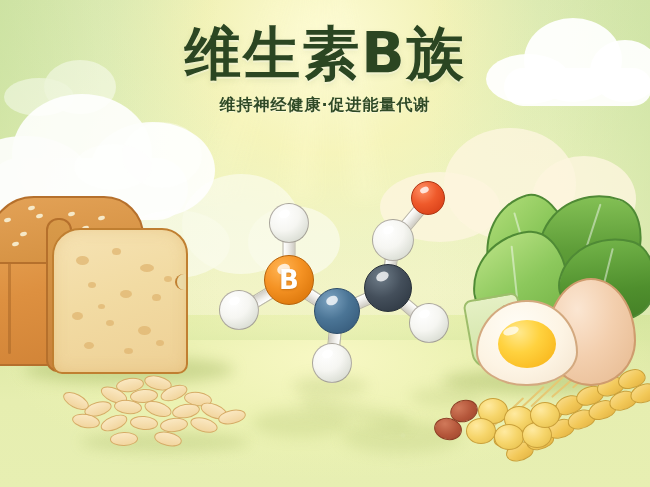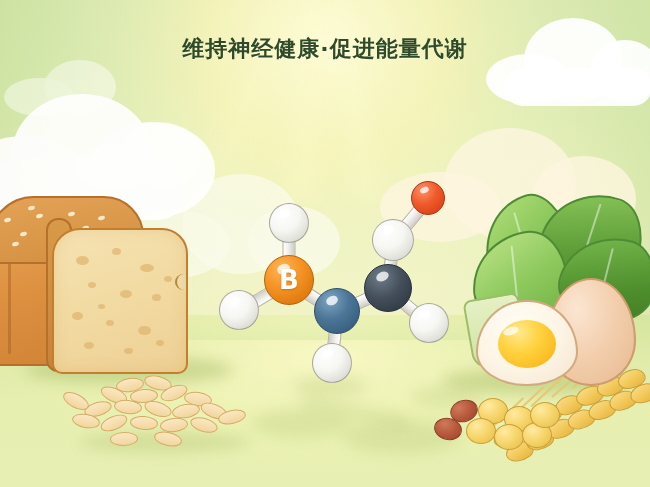--- a/index.html
+++ b/index.html
@@ -157,21 +157,21 @@
     font-size: 57px;
     line-height: 1.04;
     font-weight: 700;
     letter-spacing: 2px;
     color: #2b4622;
     text-shadow: 0 2px 0 rgba(255,255,255,0.30), 0 3px 6px rgba(120,140,80,0.16);
     font-family: "DejaVu Sans", "Liberation Sans", sans-serif;
   }
   .sub-title {
     margin: 12px 0 0 0;
-    font-size: 22px;
+    font-size: 16px;
     line-height: 1.2;
     font-weight: 700;
     letter-spacing: 1px;
     color: #2f4a26;
     text-shadow: 0 1px 0 rgba(255,255,255,0.42);
     font-family: "DejaVu Sans", "Liberation Sans", sans-serif;
   }
 
   
   #bread { position: absolute; left: -10px; top: 196px; width: 216px; height: 180px; z-index: 20; }
@@ -590,16 +590,17 @@
       </div>
       <div class="atom white" style="left: 372px; top: 219px; width: 42px; height: 42px;">
         <div class="glint"></div>
       </div>
       <div class="atom white" style="left: 409px; top: 303px; width: 40px; height: 40px;">
         <div class="glint"></div>
       </div>
     </div>
 
   <div class="title-wrap">
+    <h1 class="main-title">维生素B族</h1>
     <p class="sub-title">维持神经健康·促进能量代谢</p>
   </div>
 
 </div>
 
 </body></html>

